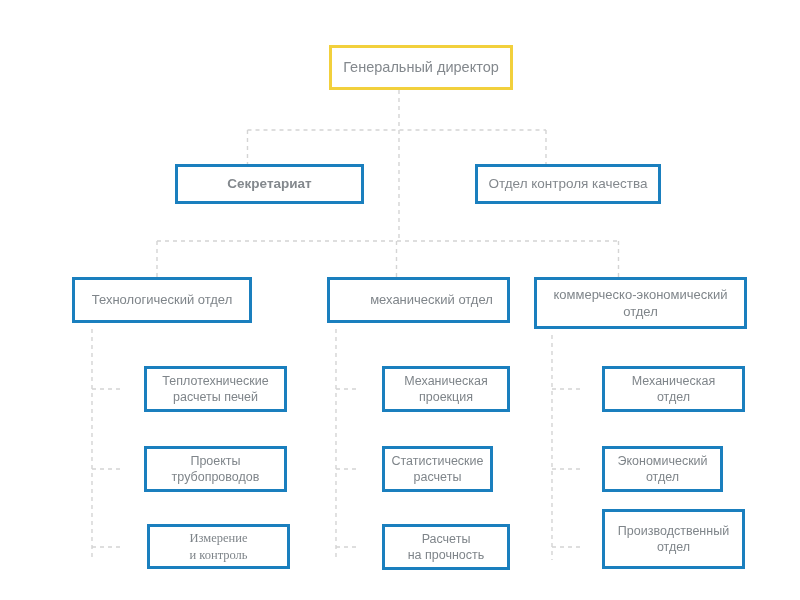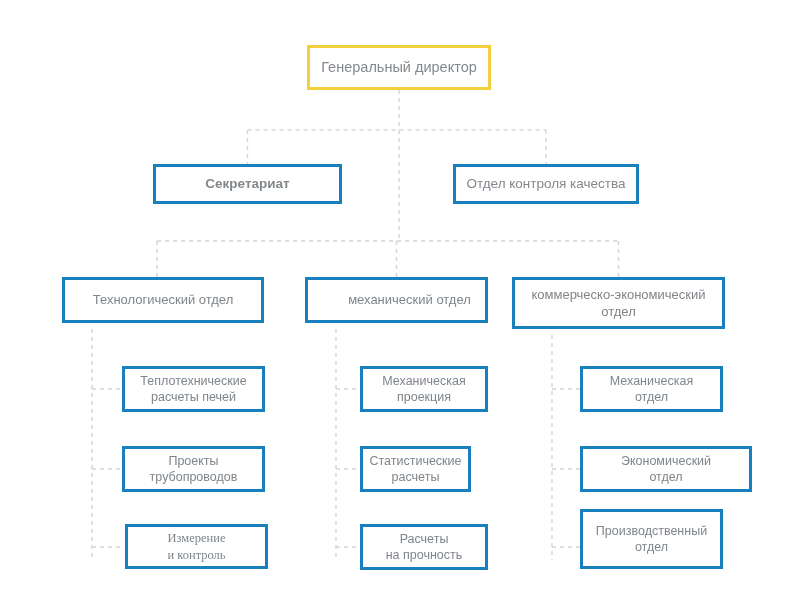--- a/index.html
+++ b/index.html
@@ -31,20 +31,21 @@
     box-sizing: border-box;
     display: flex;
     align-items: center;
     justify-content: center;
     text-align: center;
     background: #ffffff;
     color: #8c9196;
     line-height: 1.32;
     padding: 2px 6px;
     z-index: 2;
+    margin-left: 22px;
   }
   .node-root {
     border: 3px solid #f2d03c;
     font-size: 14.5px;
     color: #83888d;
   }
   .node-l2 {
     border: 3px solid #1a7fbe;
     font-size: 13.5px;
     color: #83888d;
@@ -96,21 +97,21 @@
     <span class="node-label">Генеральный директор</span>
   </div>
 
   <div class="node node-l2" style="left: 153px; top: 164px; width: 189px; height: 40px; border-color: rgb(26, 127, 190); font-weight: bold;">
     <span class="node-label">Секретариат</span>
   </div>
   <div class="node node-l2" style="left: 453px; top: 164px; width: 186px; height: 40px; border-color: rgb(26, 127, 190);">
     <span class="node-label">Отдел контроля качества</span>
   </div>
 
-  <div class="node node-l3" style="left: 62px; top: 277px; width: 202px; height: 46px; border-color: rgb(26, 127, 190);">
+  <div class="node node-l3" style="left: 50px; top: 277px; width: 180px; height: 46px; border-color: rgb(26, 127, 190);">
     <span class="node-label">Технологический отдел</span>
   </div>
   <div class="node node-l3" style="left: 305px; top: 277px; width: 183px; height: 46px; border-color: rgb(26, 127, 190); padding-left: 32px;">
     <span class="node-label">механический отдел</span>
   </div>
   <div class="node node-l3" style="left: 512px; top: 277px; width: 213px; height: 52px; border-color: rgb(26, 127, 190);">
     <span class="node-label">коммерческо-экономический
 отдел</span>
   </div>
 
@@ -137,21 +138,21 @@
   </div>
   <div class="node node-leaf" style="left: 360px; top: 524px; width: 128px; height: 46px; border-color: rgb(26, 127, 190);">
     <span class="node-label">Расчеты
 на прочность</span>
   </div>
 
   <div class="node node-leaf" style="left: 580px; top: 366px; width: 143px; height: 46px; border-color: rgb(26, 127, 190);">
     <span class="node-label">Механическая
 отдел</span>
   </div>
-  <div class="node node-leaf" style="left: 580px; top: 446px; width: 172px; height: 46px; border-color: rgb(26, 127, 190);">
+  <div class="node node-leaf" style="left: 580px; top: 446px; width: 121px; height: 46px; border-color: rgb(26, 127, 190);">
     <span class="node-label">Экономический
 отдел</span>
   </div>
   <div class="node node-leaf" style="left: 580px; top: 509px; width: 143px; height: 60px; border-color: rgb(26, 127, 190);">
     <span class="node-label">Производственный
 отдел</span>
   </div>
 
 </div>
 

